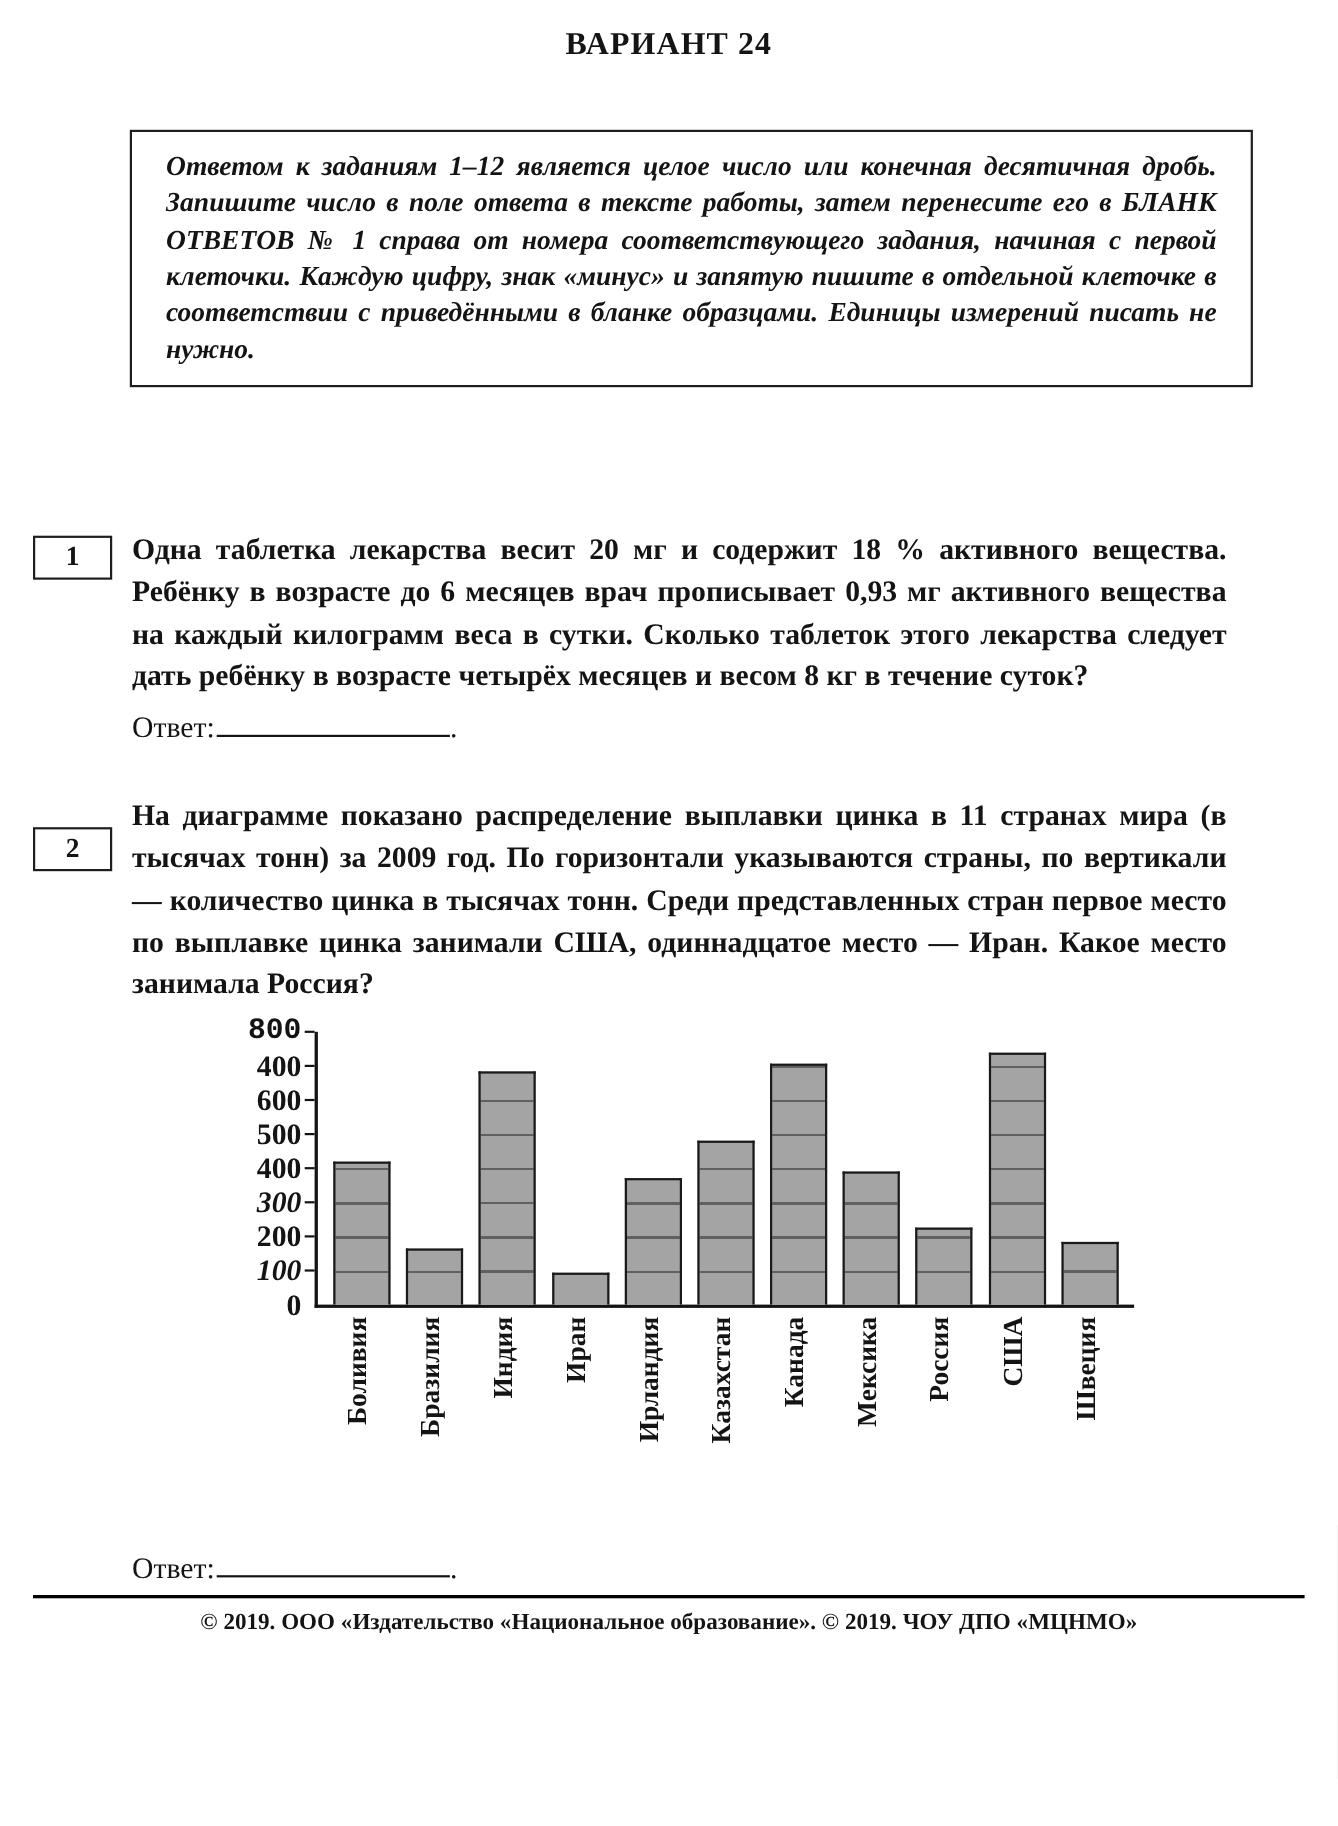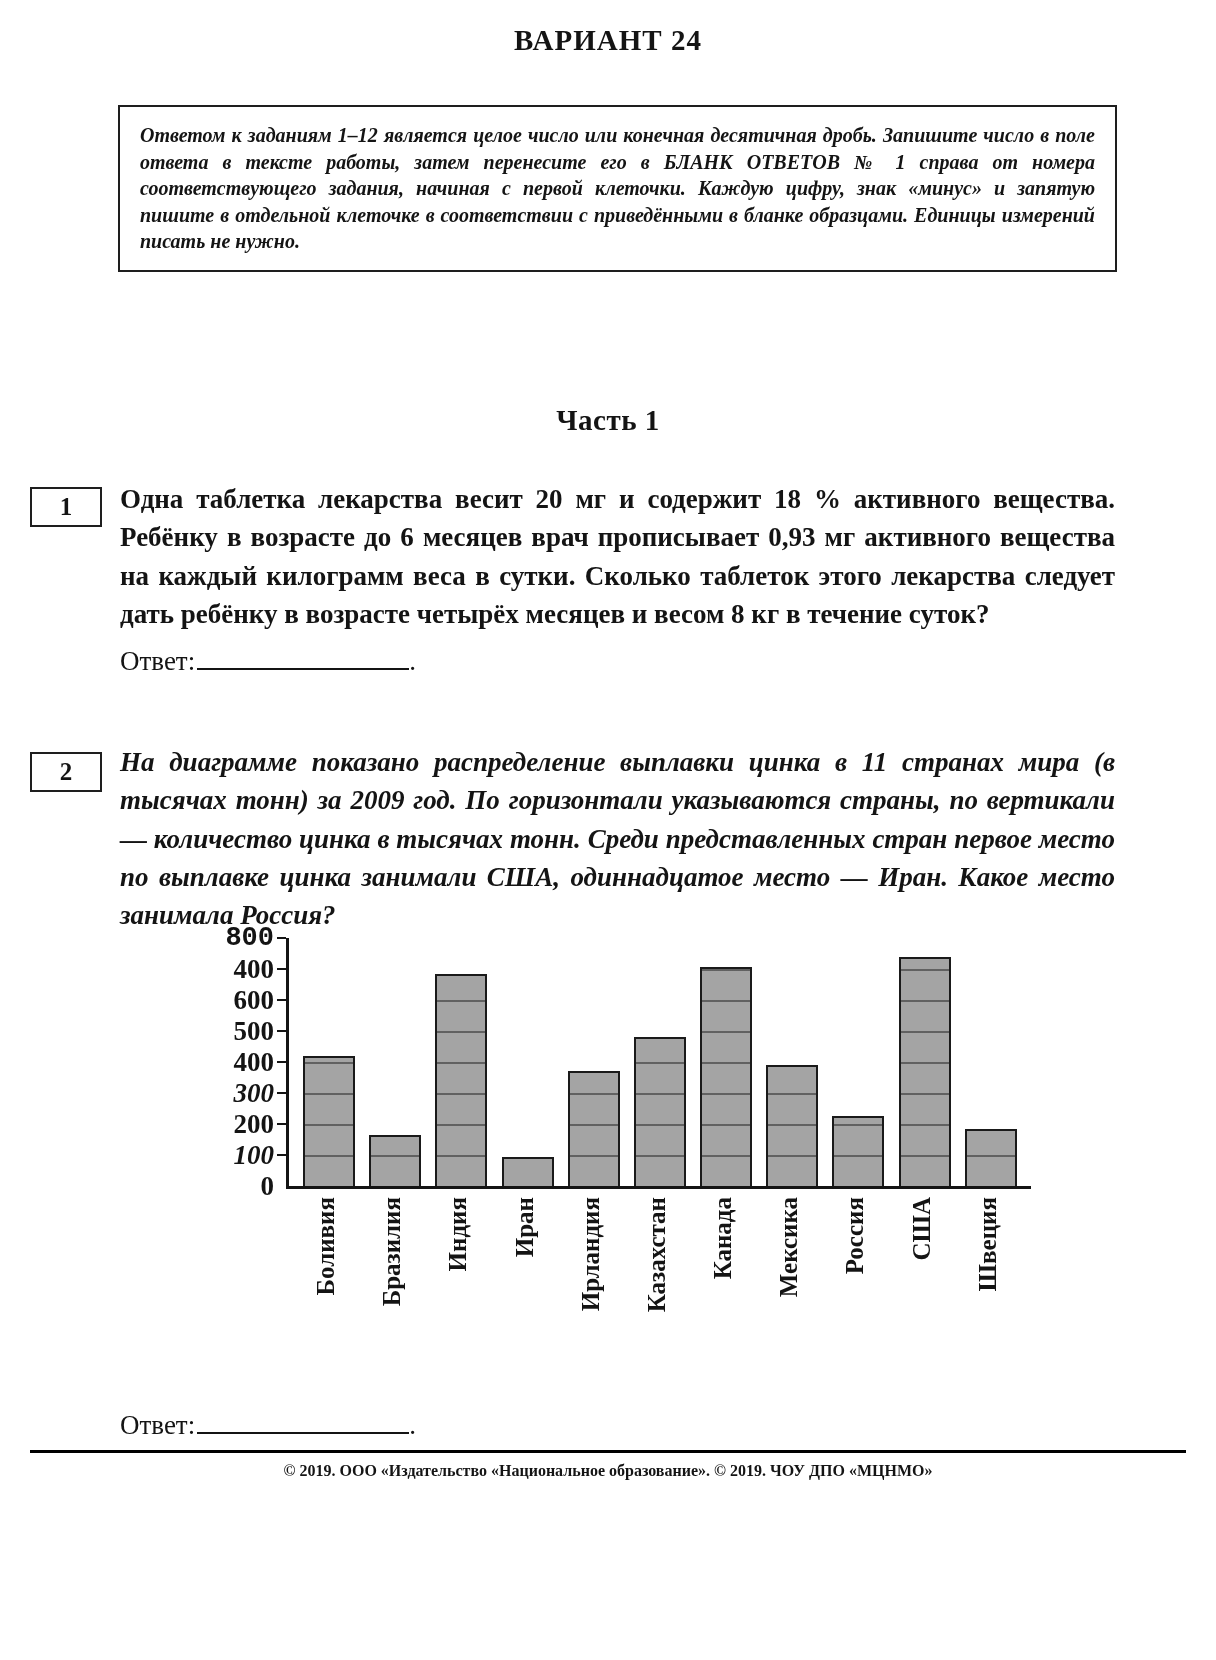--- a/index.html
+++ b/index.html
@@ -10,45 +10,45 @@
     background:#ffffff;
     font-family:"Liberation Serif","DejaVu Serif",serif;
     color:#141414;
     overflow:hidden;
   }
   .title {
     position:absolute; top:24px; left:0; width:100%;
     text-align:center; font-size:29px; font-weight:bold; letter-spacing:1px;
   }
   .instruction-box {
-    position:absolute; left:118px; top:105px; width:955px;
-    padding:15px 20px;
+    position:absolute; left:118px; top:118px; width:955px;
+    padding:15px 31px;
     border:2px solid #1e1e1e;
     font-style:italic; font-weight:bold;
-    font-size:20px; line-height:1.33;
+    font-size:25px; line-height:1.33;
     text-align:justify;
   }
   .part-heading {
     position:absolute; top:404px; left:0; width:100%;
     text-align:center; font-size:29px; font-weight:bold; letter-spacing:0.5px;
   }
   .task-num {
     position:absolute; left:30px; width:68px; height:36px;
     border:2px solid #1e1e1e;
     text-align:center; font-size:25px; font-weight:bold; line-height:35px;
   }
   #task1-num { top:487px; }
   #task2-num { top:752px; }
   .task-text {
     position:absolute; left:120px; width:995px;
     font-size:27px; font-weight:bold; line-height:1.42;
     text-align:justify;
   }
   #task1-text { top:480px; }
-  #task2-text { top:743px;font-style:italic; }
+  #task2-text { top:722px; }
   .answer-line {
     position:absolute; left:120px; font-size:27px; white-space:nowrap;
   }
   #answer1 { top:644px; }
   #answer2 { top:1408px; }
   .blank {
     display:inline-block; width:212px; height:0.9em;
     border-bottom:2px solid #141414;
     margin-left:2px;
   }
@@ -95,39 +95,38 @@
     writing-mode:vertical-rl; transform:rotate(180deg);
     font-size:25px; font-weight:bold; white-space:nowrap;
   }
   
   .footer-rule {
     position:absolute; left:30px; right:30px; top:1450px;
     border-top:3px solid #000;
   }
   .footer-line1 {
     position:absolute; top:1462px; left:0; width:100%;
-    text-align:center; font-size:16px; font-weight:bold;
+    text-align:center; font-size:21px; font-weight:bold;
   }
   .footer-line2 {
     position:absolute; top:1489px; left:0; width:100%;
     text-align:center; font-size:17.5px; font-weight:bold;
   }
 </style>
 </head>
 <body>
 
 <div class="page">
 
   <div class="title">ВАРИАНТ 24</div>
 
   <div class="instruction-box">
     <span>Ответом к заданиям 1–12 является целое число или конечная десятичная дробь. Запишите число в поле ответа в тексте работы, затем перенесите его в БЛАНК ОТВЕТОВ № 1 справа от номера соответствующего задания, начиная с первой клеточки. Каждую цифру, знак «минус» и запятую пишите в отдельной клеточке в соответствии с приведёнными в бланке образцами. Единицы измерений писать не нужно.</span>
   </div>
 
-  <div class="part-heading">Часть 1</div>
 
   <div class="task-num" id="task1-num">
     <span>1</span>
   </div>
   <div class="task-text" id="task1-text">Одна таблетка лекарства весит 20 мг и содержит 18 % активного вещества. Ребёнку в возрасте до 6 месяцев врач прописывает 0,93 мг активного вещества на каждый килограмм веса в сутки. Сколько таблеток этого лекарства следует дать ребёнку в возрасте четырёх месяцев и весом 8 кг в течение суток?</div>
   <div class="answer-line" id="answer1">
     <span>Ответ:</span><span class="blank"></span><span>.</span>
   </div>
 
   <div class="task-num" id="task2-num">

